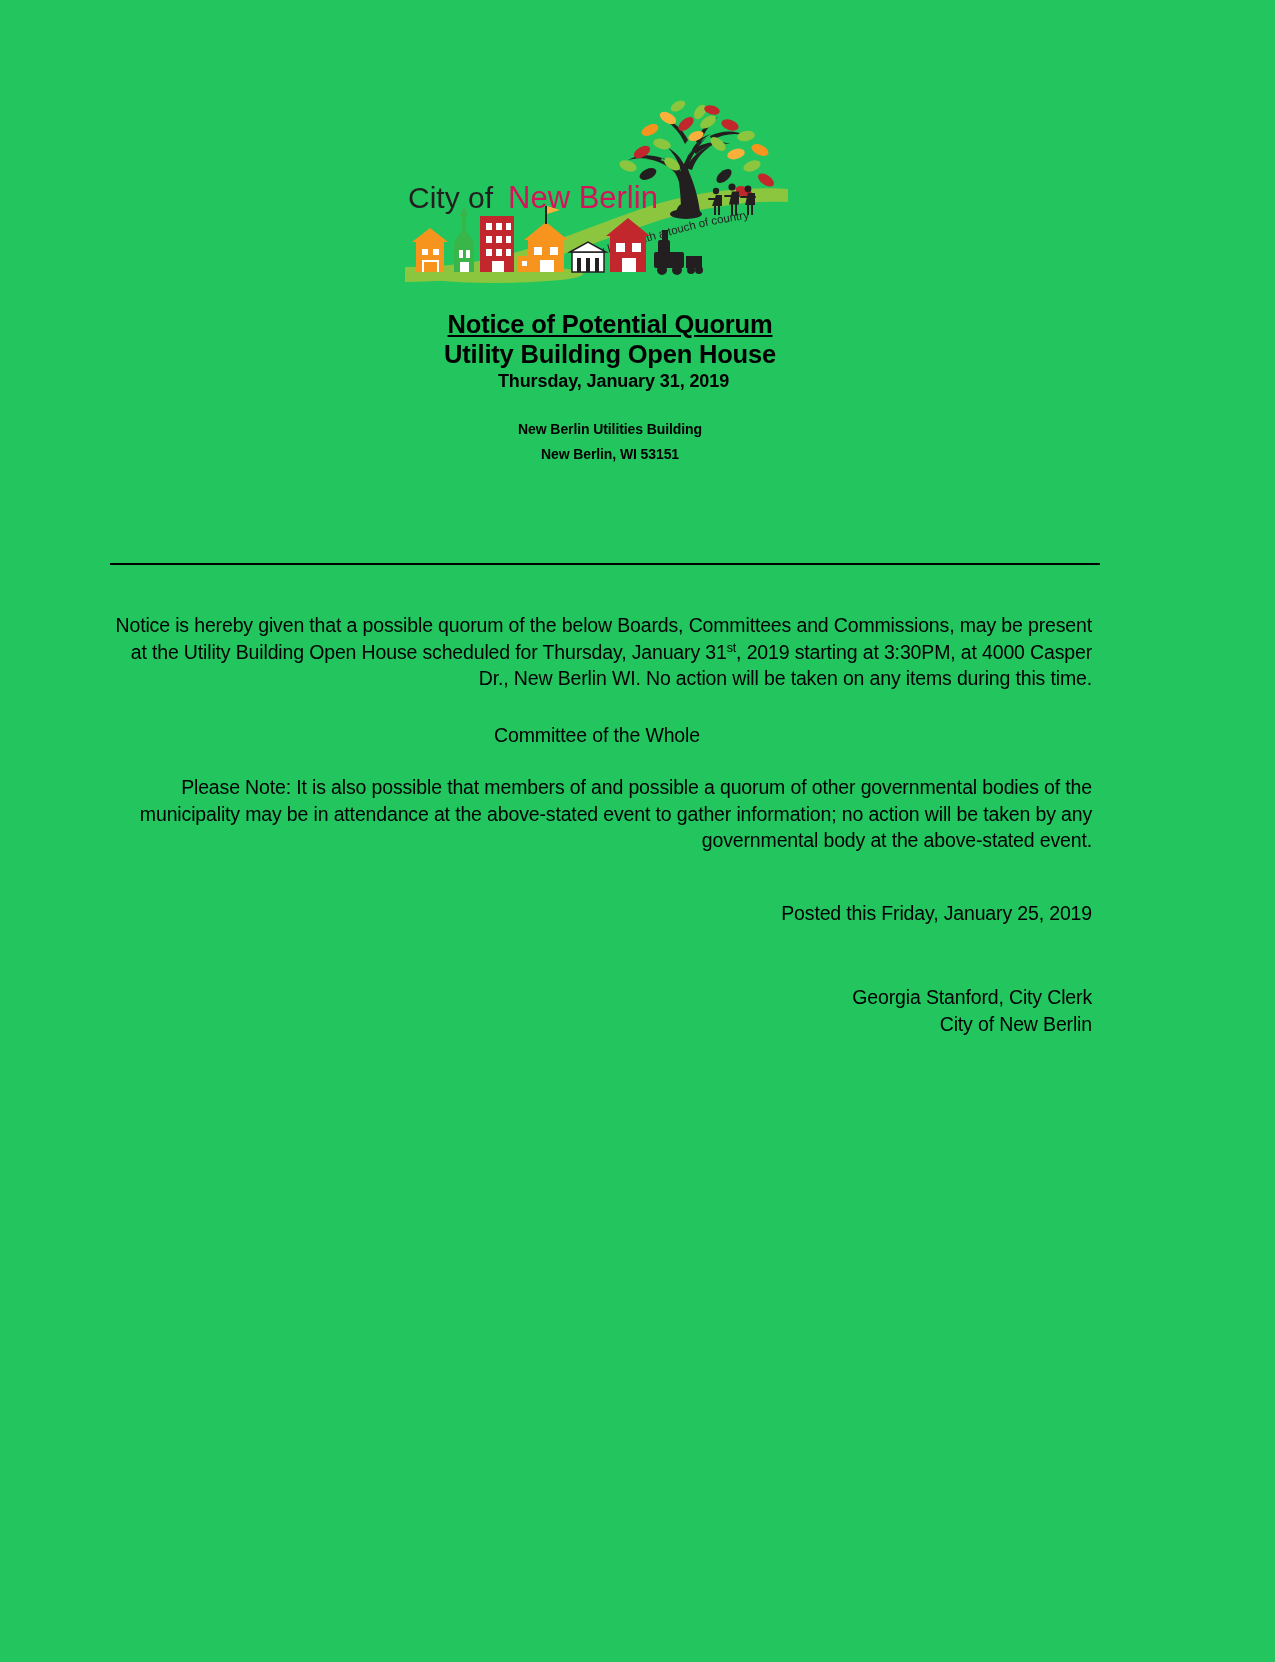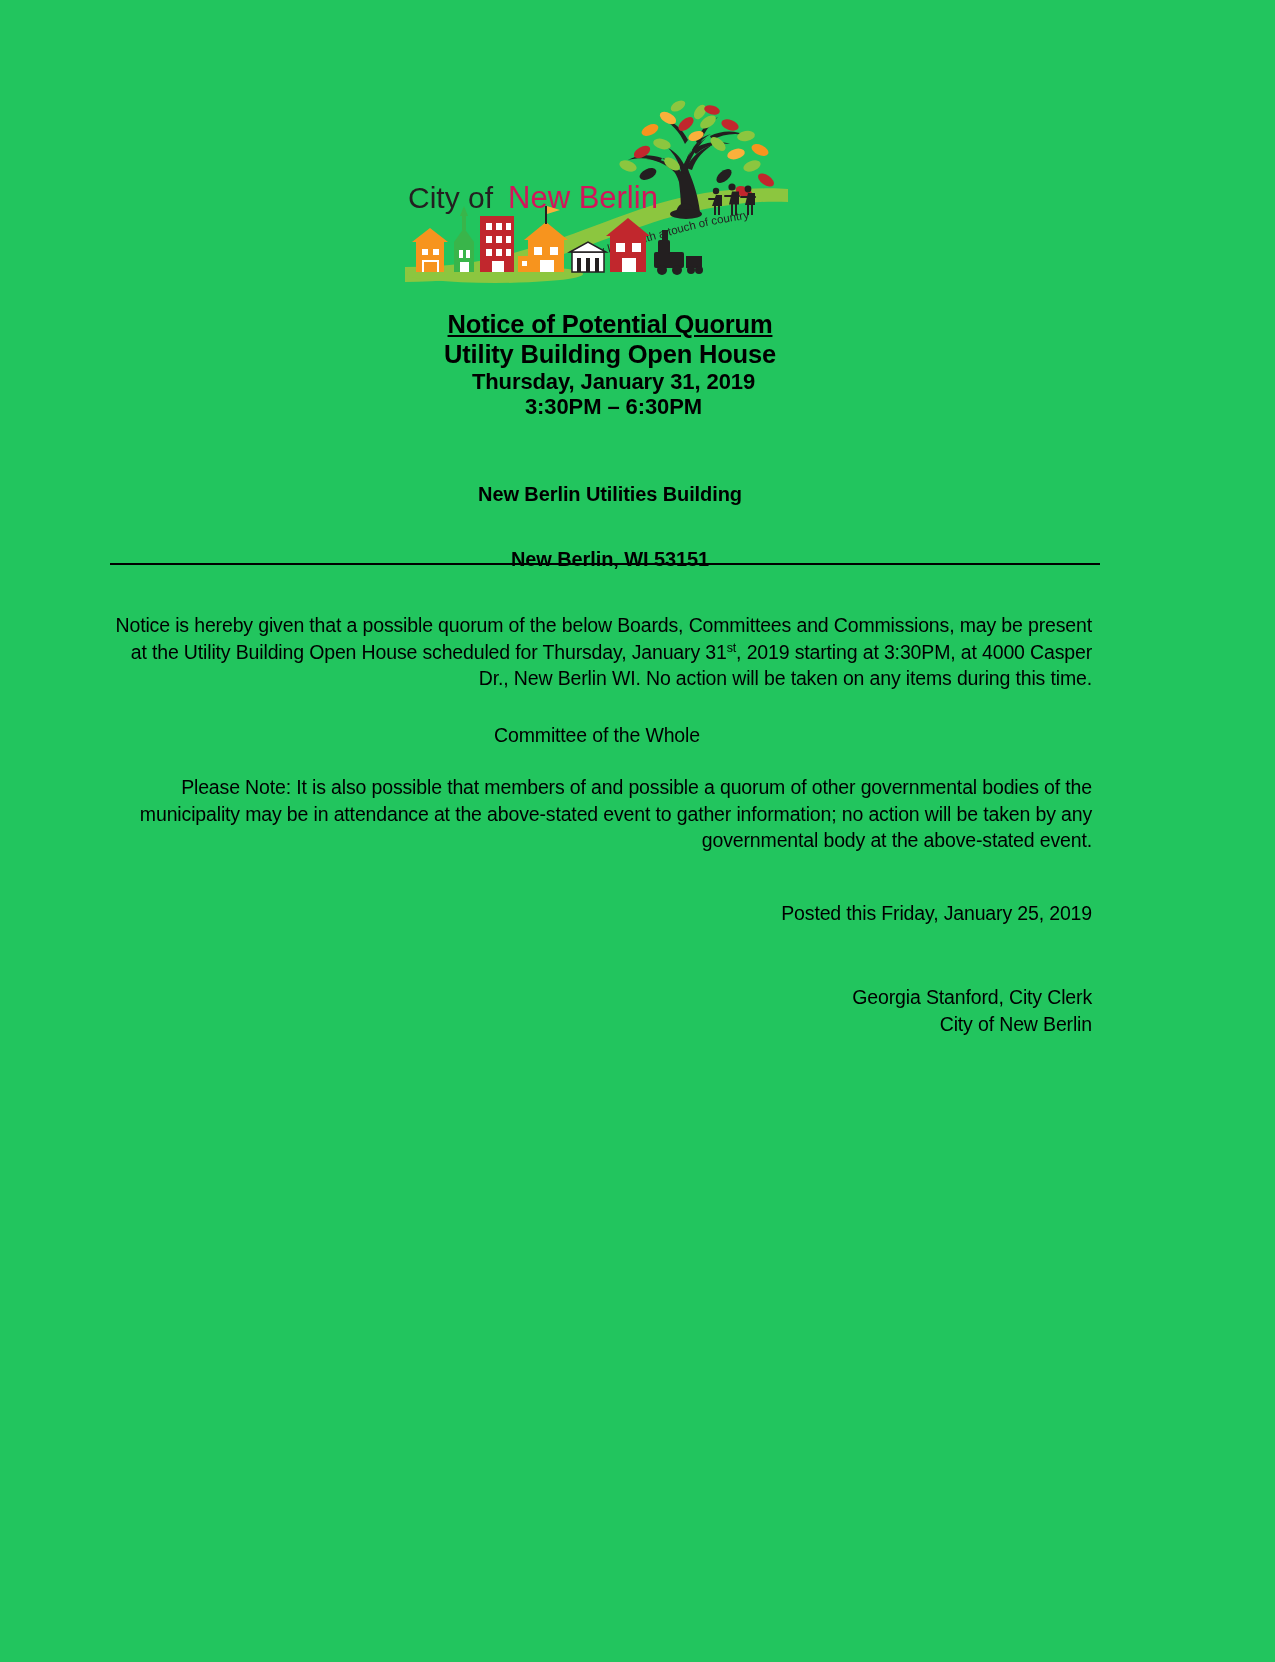--- a/index.html
+++ b/index.html
@@ -50,33 +50,32 @@
     text-decoration: underline;
     text-underline-offset: 2px;
   }
   .t-title2 {
     font-size: 25.5px;
     font-weight: bold;
     line-height: 30px;
     letter-spacing: -0.2px;
   }
   .t-sub {
-    font-size: 22px;
+    font-size: 18px;
     font-weight: bold;
     line-height: 25px;
     letter-spacing: -0.1px;
     padding-left: 7px;
   }
   .gap-line { height: 23px; }
   .t-addr {
-    font-size: 20px;
+    font-size: 14px;
     font-weight: bold;
     line-height: 25px;
     letter-spacing: -0.1px;
-    margin-top: 40px;
   }
 
   
   .hrule {
     position: absolute;
     left: 110px;
     top: 563px;
     width: 990px;
     height: 0;
     border-top: 2px solid #000;
@@ -257,21 +256,20 @@
         <circle cx="291" cy="178" r="4" fill="#231F20"></circle>
         <circle cx="299" cy="178" r="4" fill="#231F20"></circle>
       </g>
     </svg>
   </div>
 
   <div class="header-block">
     <div class="t-title1">Notice of Potential Quorum</div>
     <div class="t-title2">Utility Building Open House</div>
     <div class="t-sub">Thursday, January 31, 2019</div>
-    <div class="t-sub">3:30PM – 6:30PM</div>
     <div class="gap-line"></div>
     <div class="t-addr">New Berlin Utilities Building</div>
     <div class="t-addr">New Berlin, WI  53151</div>
   </div>
 
   <div class="hrule"></div>
 
   <div class="body-wrap">
 
     <p class="para"><span>Notice is hereby given that a possible quorum of the below Boards, Committees and Commissions, may be present at the Utility Building Open House scheduled for Thursday, January 31</span><sup>st</sup><span>, 2019 starting at 3:30PM, at 4000 Casper Dr., New Berlin WI.  No action will be taken on any items during this time.</span></p>

